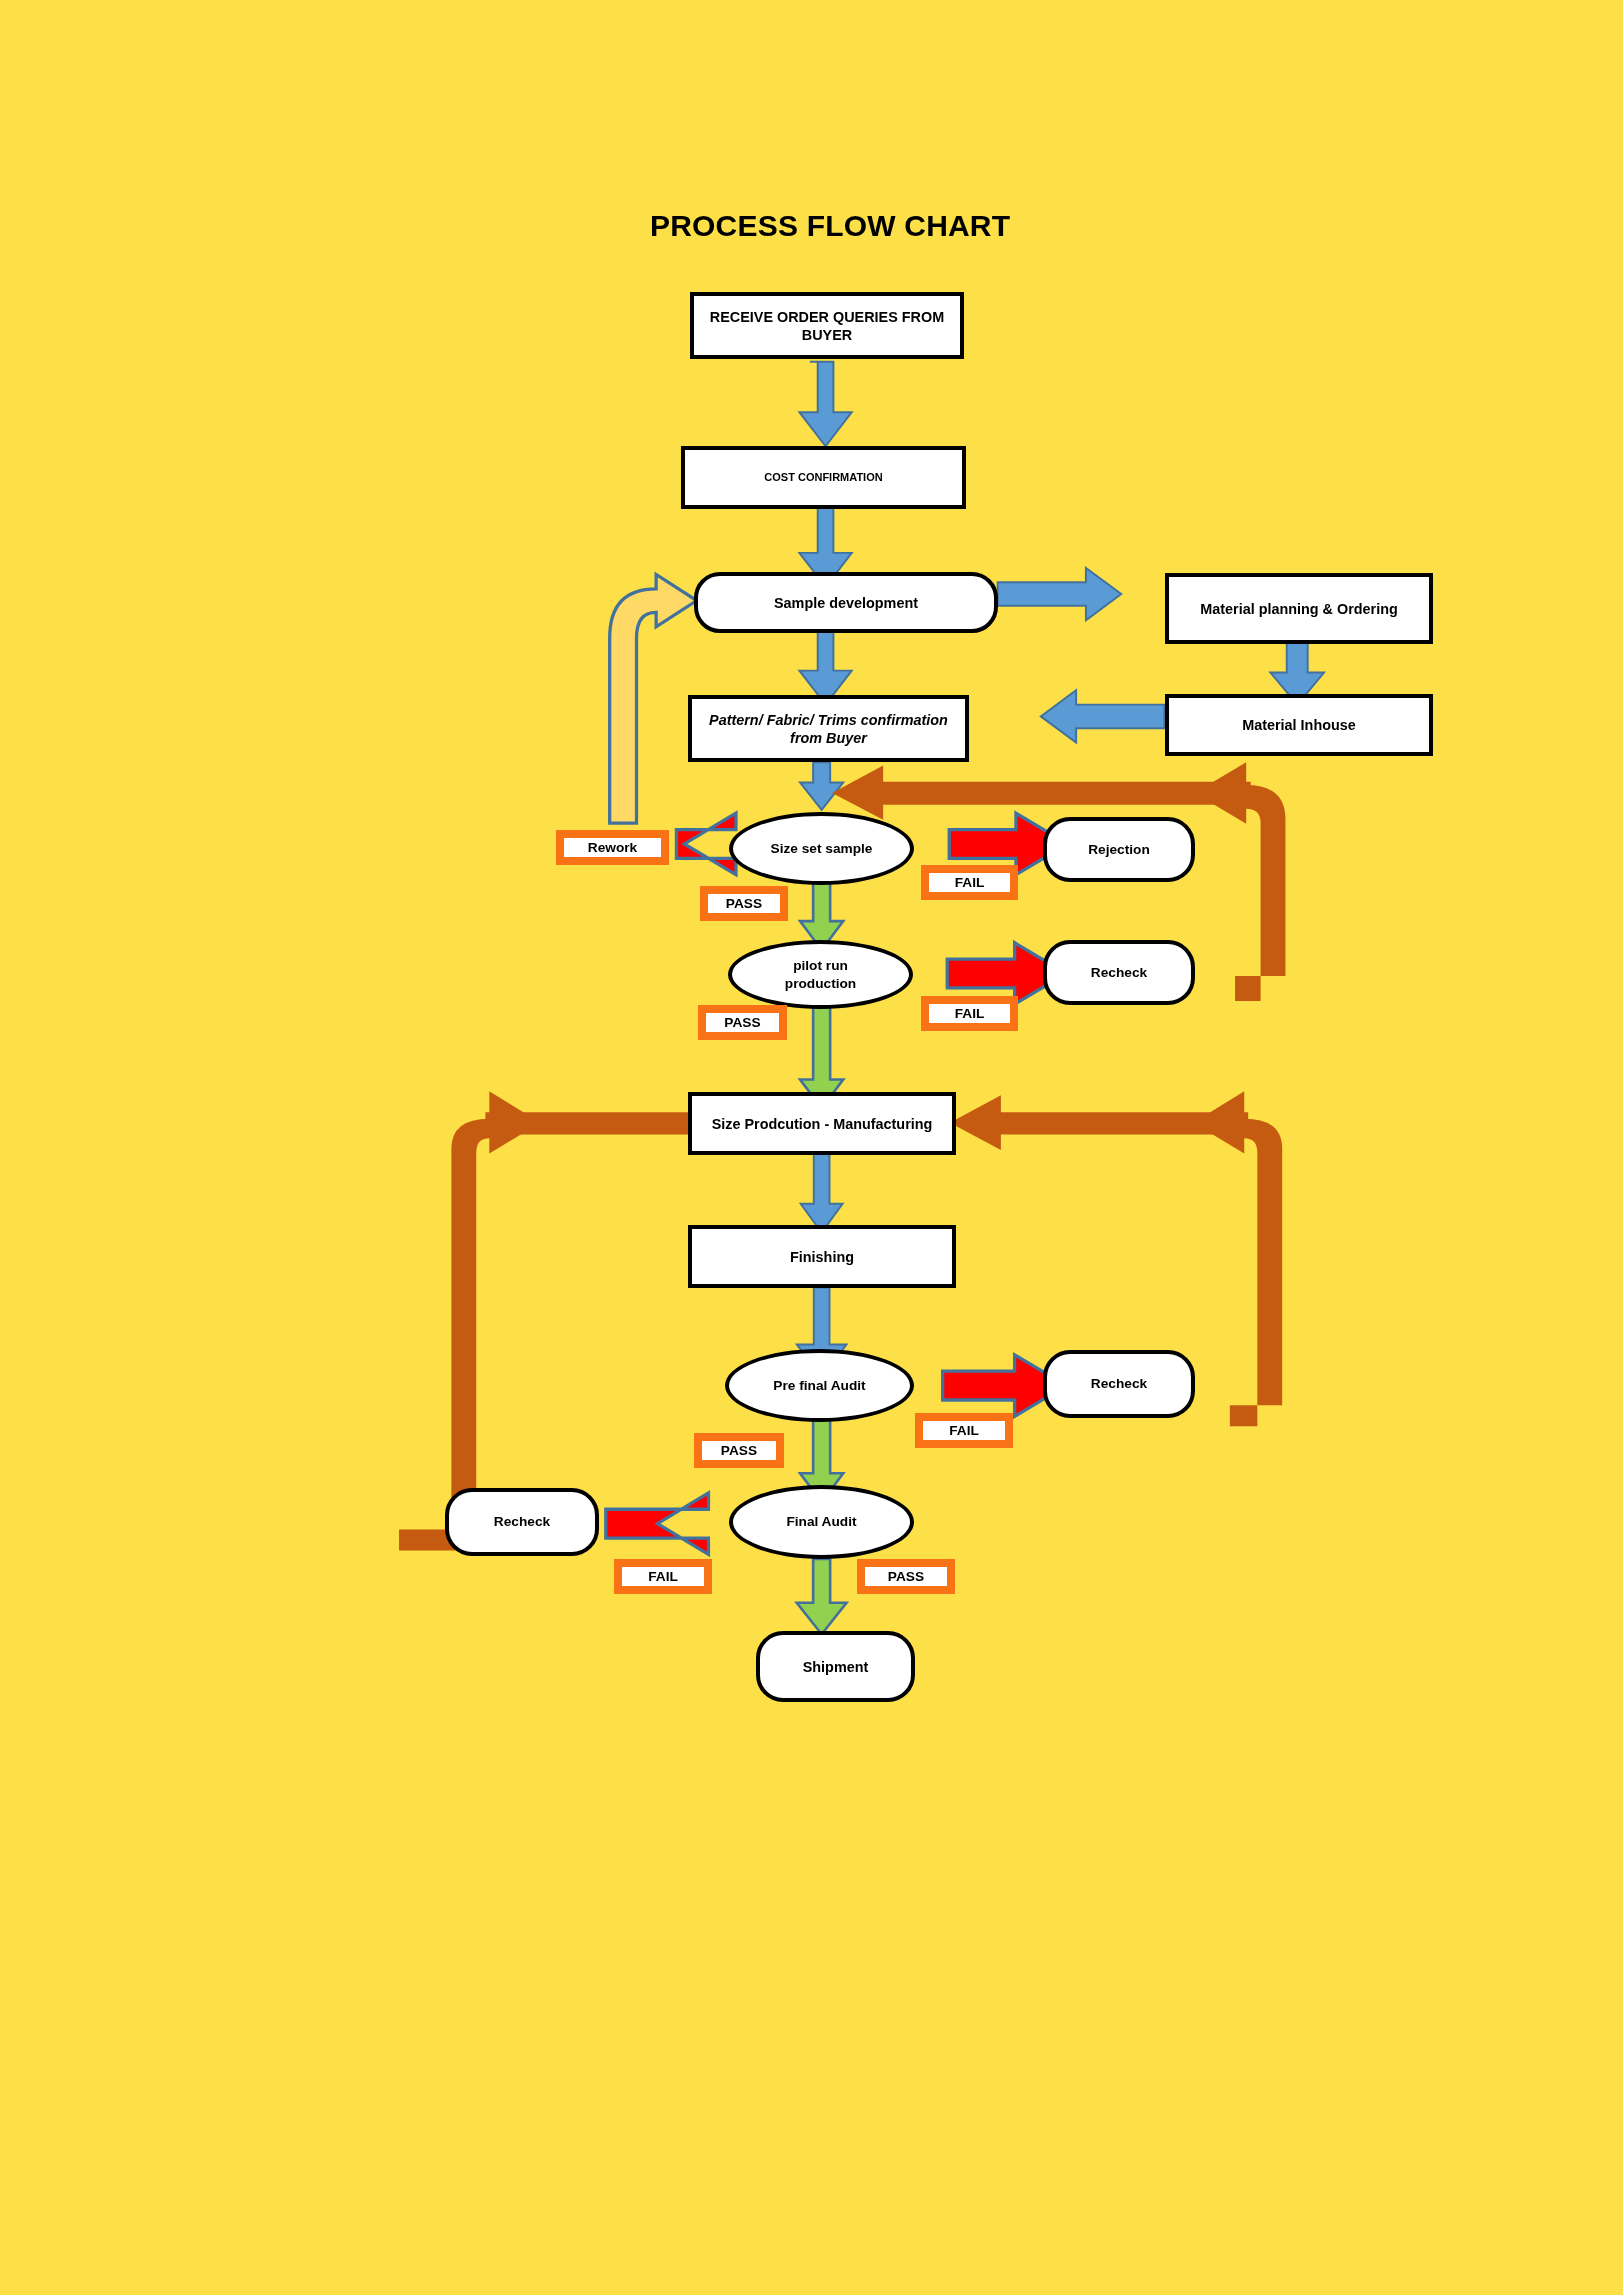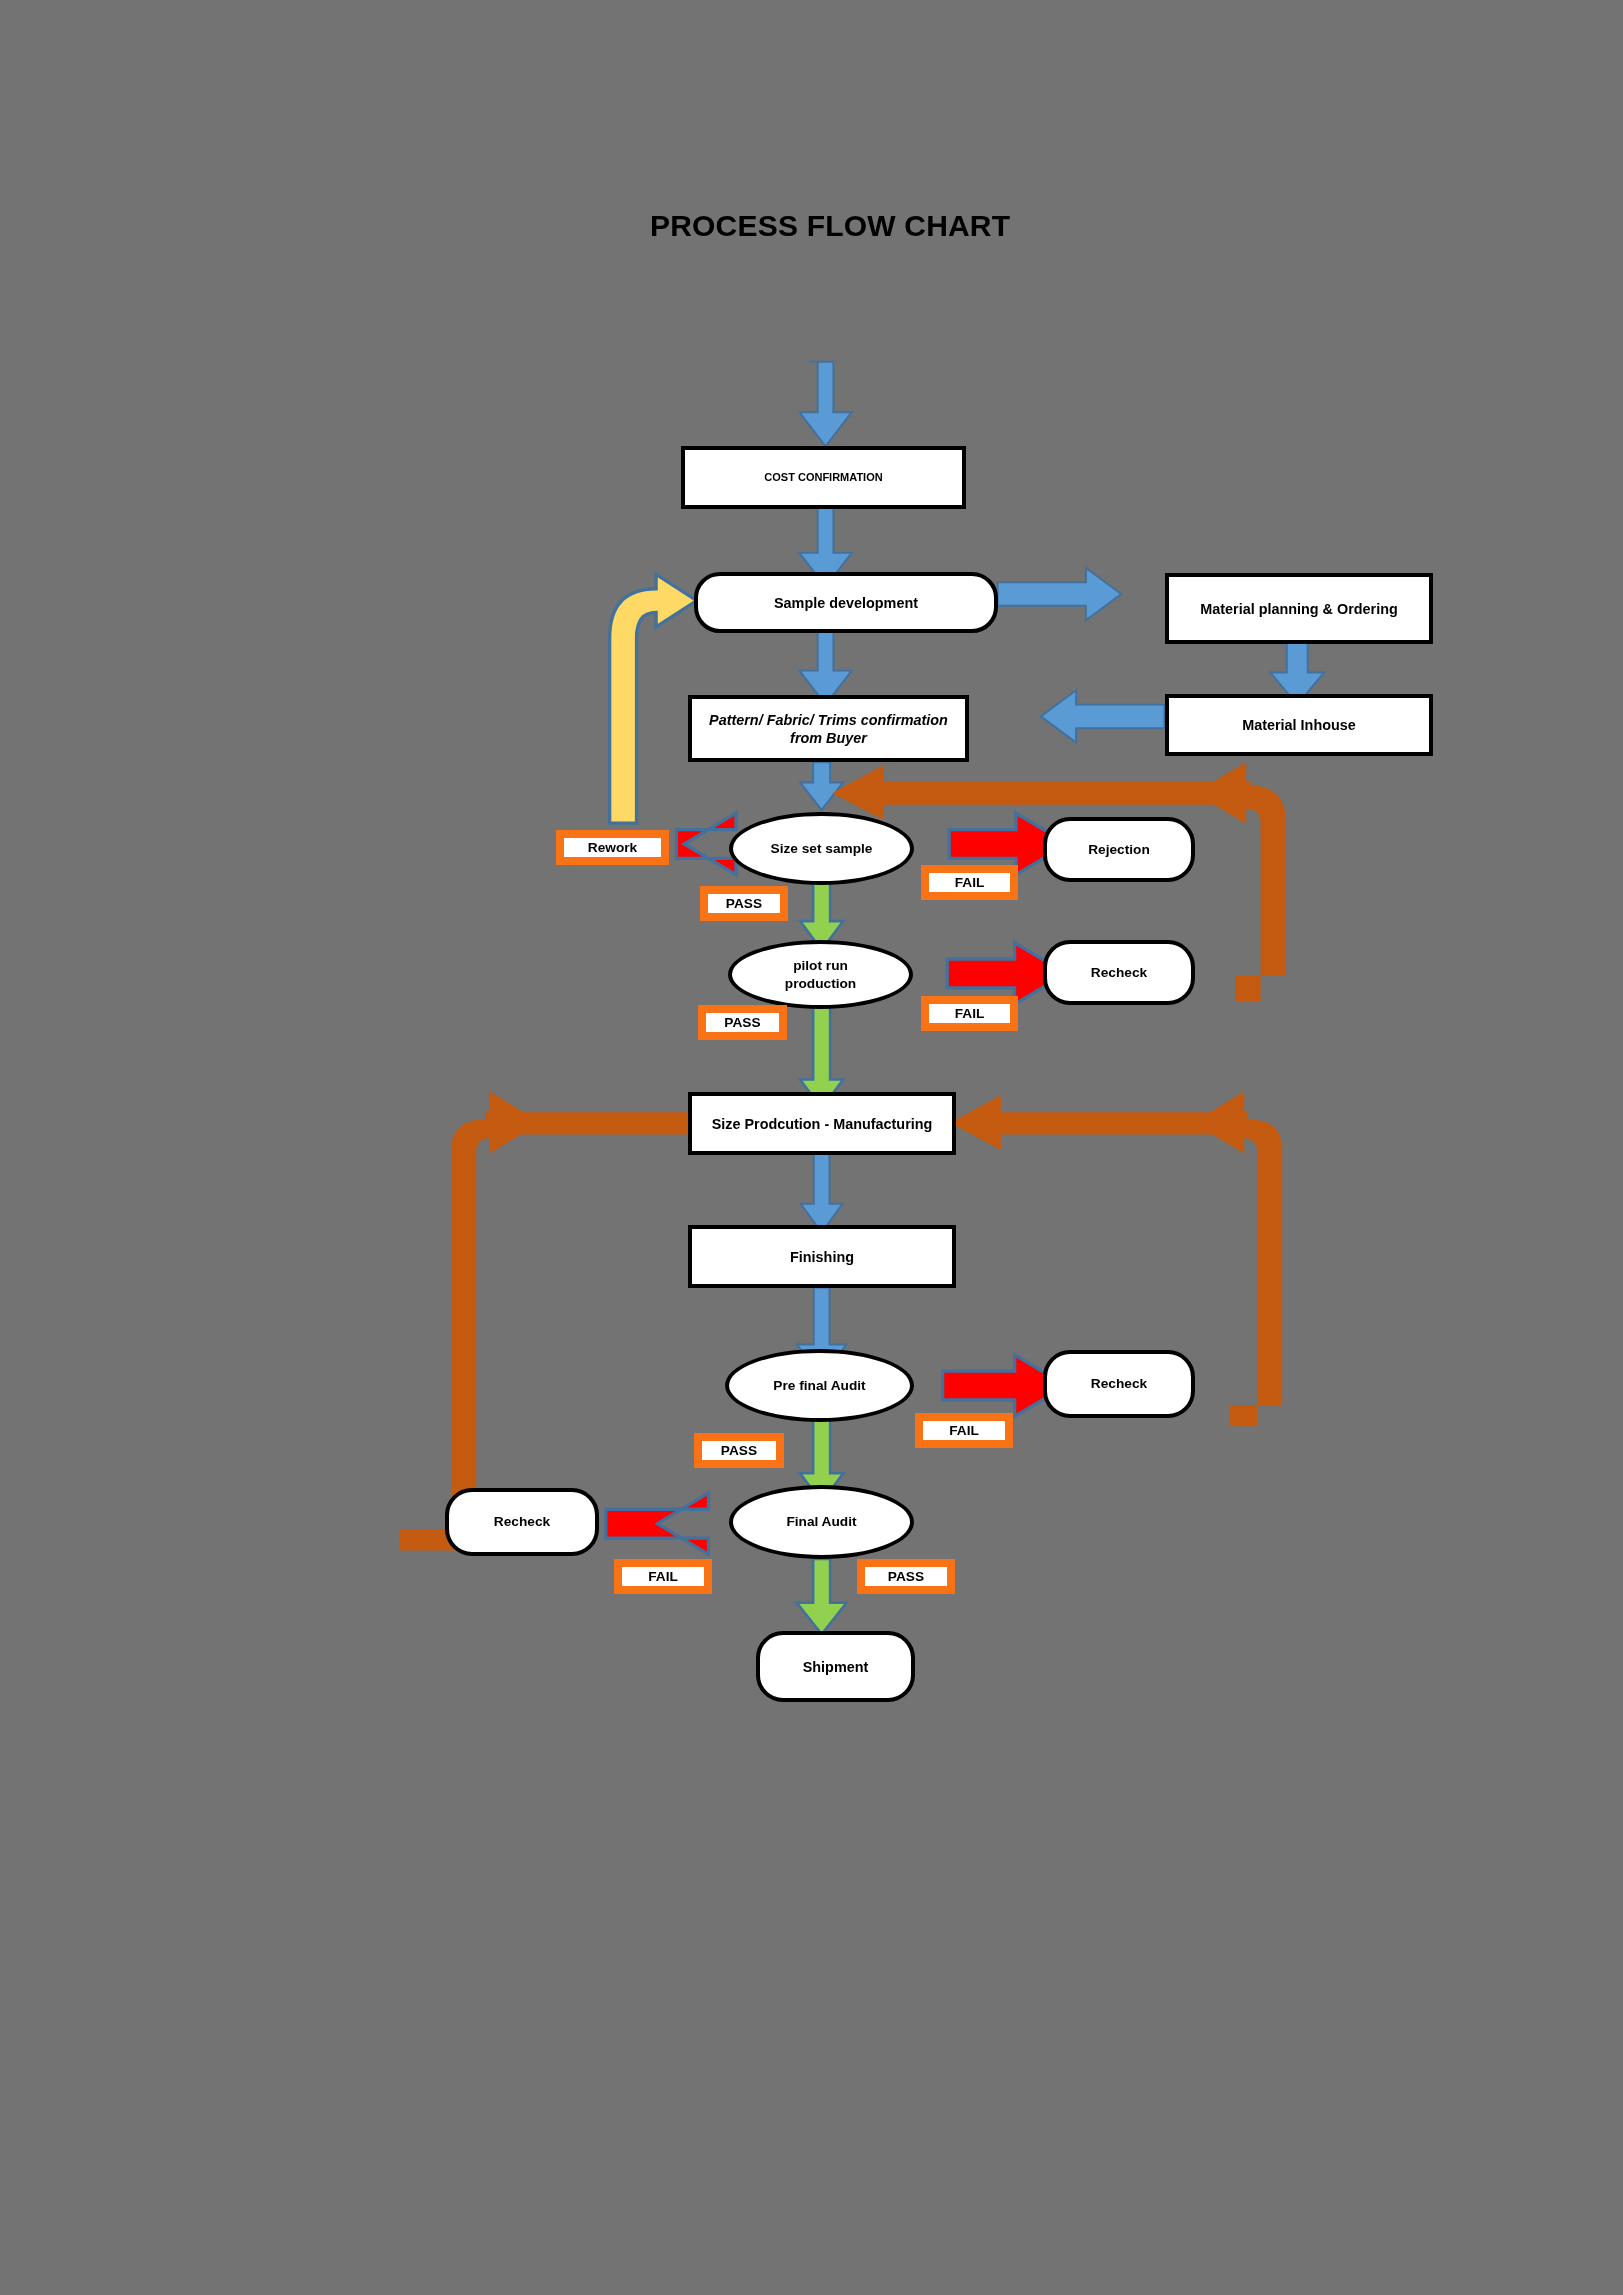--- a/index.html
+++ b/index.html
@@ -1,19 +1,19 @@
 <!DOCTYPE html>
 <html style="font-size:10.5px"><head>
 <meta charset="utf-8">
 <style>
   html,body{margin:0;padding:0;background:#ffffff;}
   body{width:1623px;height:2295px;position:relative;
        font-family:"Liberation Sans", sans-serif;
        -webkit-font-smoothing:antialiased;}
-  #canvas{position:absolute;left:0;top:0;width:1623px;height:2295px;overflow:hidden;background:#737373;}
+  #canvas{position:absolute;left:0;top:0;width:1623px;height:2295px;overflow:hidden;background:#fde047;}
   svg#arrows{position:absolute;left:0;top:0;width:1623px;height:2295px;pointer-events:none;}
 
   .node{position:absolute;box-sizing:border-box;display:flex;
         align-items:center;justify-content:center;text-align:center;
         background:#ffffff;color:#000000;font-weight:bold;line-height:1.25;}
   .rect{border:4.6px solid #000000;}
   .rounded{border:4.6px solid #000000;border-radius:27px;}
   .thinrect{border:8px solid #f97316;}
   .ellipse{border:4.6px solid #000000;border-radius:50%;}
 
@@ -158,20 +158,21 @@
                L728,2370
                L610,2370
                Z" fill="#C55A11"></path>
       <path d="M1120,1700 L742,1700 L742,1734 L1120,1734 L1120,1758 L1198,1716 L1120,1674 Z" fill="#C55A11"></path>
     </g>
 
   </svg>
 
   <div class="title" style="left:650px;top:209px;font-size:30px;">PROCESS FLOW CHART</div>
 
+  <div class="node rect" style="left:690px;top:292px;width:274px;height:67px;font-size:14.4px;">RECEIVE ORDER QUERIES FROM BUYER</div>
 
   <div class="node rect" style="left:681px;top:446px;width:285px;height:63px;font-size:11px;">COST CONFIRMATION</div>
 
   <div class="node rect" style="left:694px;top:572px;width:304px;height:61px;font-size:14.4px;border-radius:26px;">Sample development</div>
 
   <div class="node rect" style="left:1165px;top:573px;width:268px;height:71px;font-size:14.4px;">Material planning &amp; Ordering</div>
 
   <div class="node rect" style="left:688px;top:695px;width:281px;height:67px;font-size:14.4px;padding:0 11.8px;font-style:italic;">Pattern/ Fabric/ Trims confirmation from Buyer</div>
 
   <div class="node rect" style="left:1165px;top:694px;width:268px;height:62px;font-size:14.4px;">Material Inhouse</div>

